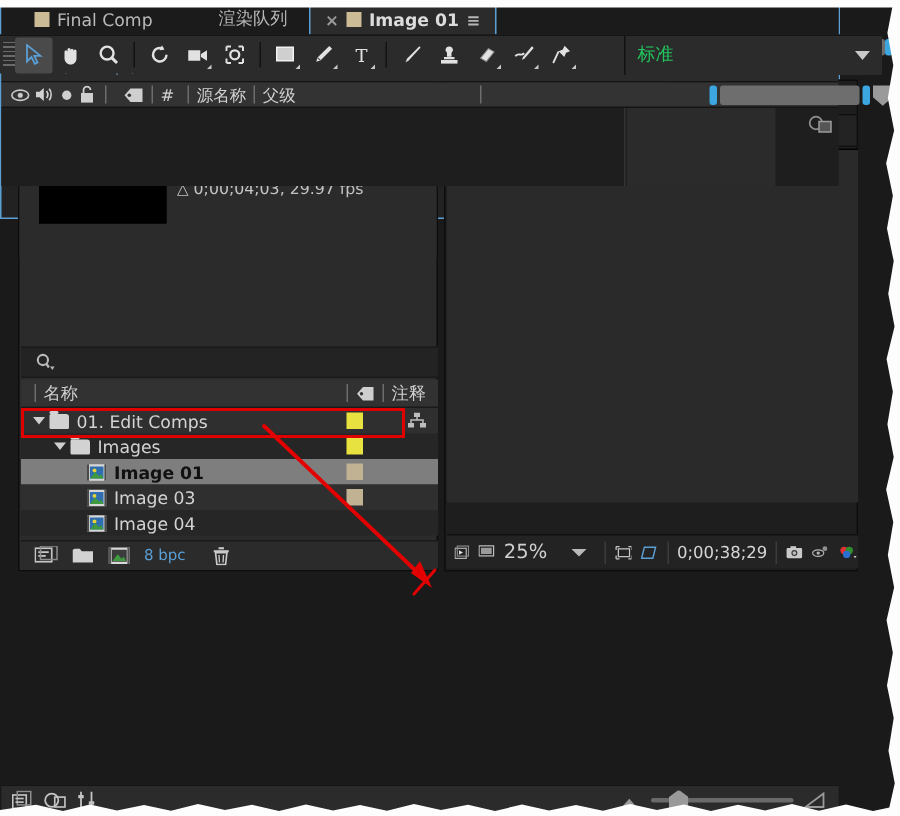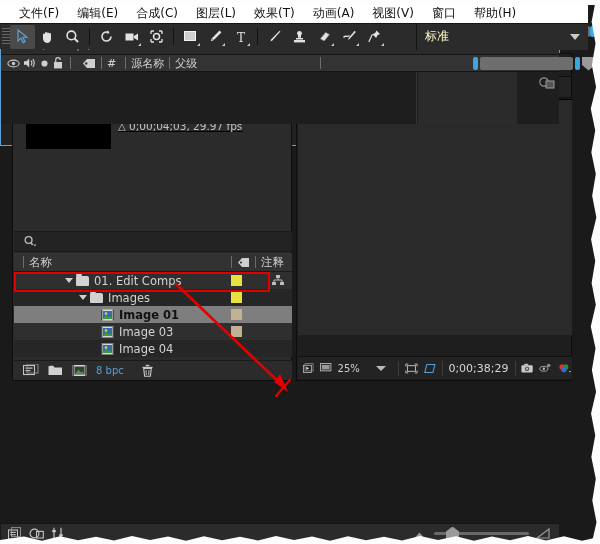--- a/index.html
+++ b/index.html
@@ -62,51 +62,51 @@
   .tsep{width:1px;height:17px;background:#121212;margin:0 4px;}
   .tbtn{width:25px;height:24px;display:flex;align-items:center;justify-content:center;position:relative;}
   .tbtn svg{display:block;}
   .tbtn.sel{background:#4a4a4a;border-radius:2px;}
   .corner{position:absolute;right:3px;bottom:3px;width:0;height:0;
     border-left:3px solid transparent;border-bottom:3px solid #c9c9c9;}
   #ws{
     margin-left:auto; margin-right:0px; width:172px; height:26px;
     background:#2b2b2b; border-left:1px solid #121212;
     display:flex;align-items:center;padding:0 8px;}
-  #ws .lbl{font-size:12px;color:#fef9c3;font-family:"DejaVu Sans",sans-serif;}
+  #ws .lbl{font-size:12px;color:#22c55e;font-family:"DejaVu Sans",sans-serif;}
   #ws .car{margin-left:auto;width:0;height:0;border-left:5px solid transparent;
     border-right:5px solid transparent;border-top:6px solid #c9c9c9;}
 
   
   .panel{position:absolute;background:#252525;border:1px solid #0d0d0d;}
   .xmark{color:#9a9a9a;font-size:11px;line-height:1;}
   .cchip{width:10px;height:10px;background:#cbbb96;display:inline-block;}
   .hamb{font-size:11px;color:#b5b5b5;letter-spacing:0px;}
 
   
   #project{left:12px;top:53px;width:280px;height:328px;background:#2b2b2b;border:1px solid #0d0d0d;}
   #project .hdr{height:23px;background:#2b2b2b;display:flex;align-items:center;
     padding-left:10px;gap:10px;border-bottom:1px solid #1c1c1c;}
   #project .hdr .t{font-size:12px;color:#d4d4d4;font-family:"DejaVu Sans",sans-serif;}
   #projinfo{height:95px;display:flex;padding:9px 0 0 13px;gap:7px;background:#2b2b2b;}
   #thumb{width:85px;height:63px;background:#000;border:1px solid #000;}
-  #projmeta{padding-top:1px;text-decoration:underline;}
+  #projmeta{padding-top:1px;}
   #projmeta .l1{font-size:11.5px;color:#d7d7d7;font-weight:bold;font-family:"DejaVu Sans",sans-serif;}
   #projmeta .l1 .ar{font-size:9px;color:#cfcfcf;font-weight:normal;}
   #projmeta .l1 .cn{font-weight:normal;color:#d7d7d7;}
   #projmeta .l2{font-size:10.5px;color:#b9b9b9;margin-top:3px;font-family:"DejaVu Sans",sans-serif;}
   #projmeta .l3{font-size:10.5px;color:#c3c3c3;margin-top:3px;font-family:"DejaVu Sans",sans-serif;}
   #projsearch{position:absolute;left:1px;top:177px;width:278px;height:21px;background:#232323;
     border-top:1px solid #1a1a1a;border-bottom:1px solid #1a1a1a;display:flex;align-items:center;padding-left:9px;}
   #projcols{position:absolute;left:1px;top:199px;width:278px;height:19px;background:#323232;
     display:flex;align-items:center;border-bottom:1px solid #1a1a1a;}
   #projcols .c{font-size:11.5px;color:#d0d0d0;font-family:"DejaVu Sans",sans-serif;}
   .vdiv{width:1px;height:12px;background:#6d6d6d;margin:0 5px;}
   #projlist{position:absolute;left:1px;top:218px;width:278px;height:88px;overflow:hidden;}
-  .prow{height:17px;display:flex;align-items:center;position:relative;padding-left:43px;}
+  .prow{height:17px;display:flex;align-items:center;position:relative;}
   .prow.alt{background:#2f2f2f;}
   .prow.dark{background:#262626;}
   .prow.sel{background:#7e7e7e;}
   .prow .nm{font-size:11.5px;color:#d3d3d3;font-family:"DejaVu Sans",sans-serif;}
   .prow.sel .nm{color:#111;font-weight:bold;}
   .tri{width:0;height:0;border-left:4.5px solid transparent;border-right:4.5px solid transparent;
     border-top:5px solid #cfcfcf;margin-right:3px;}
   .folder{width:13px;height:10px;background:#d2d2d2;border-radius:1px 2px 1px 1px;position:relative;margin-right:5px;}
   .folder:before{content:"";position:absolute;left:0;top:-2px;width:6px;height:2px;background:#d2d2d2;border-radius:1px;}
   .labelchip{position:absolute;right:50px;width:11px;height:11px;}
@@ -123,21 +123,21 @@
   #compTabs .tab .blue{color:#5b9fd4;}
   #compTabs .tab .grey{color:#8e8e8e;}
   #compCrumb{height:21px;background:#232323;display:flex;align-items:center;gap:0px;
     border-bottom:1px solid #111;padding-left:4px;}
   #compCrumb .cb{font-size:11px;color:#c3c3c3;padding:0 6px;font-family:"DejaVu Sans",sans-serif;}
   #compCrumb .cb.cur{background:#000;color:#5b9fd4;padding:2px 7px;}
   #compCrumb .arw{color:#8fb8d8;font-size:9px;}
   #compView{position:absolute;left:1px;top:45px;width:274px;height:236px;background:#2a2a2a;border-top:1px solid #000;}
   #compFoot{position:absolute;left:1px;bottom:1px;width:274px;height:23px;background:#232323;
     display:flex;align-items:center;gap:6px;padding-left:5px;border-top:1px solid #111;}
-  #compFoot .zm{font-size:10px;color:#cfcfcf;font-family:"DejaVu Sans",sans-serif;}
+  #compFoot .zm{font-size:13px;color:#cfcfcf;font-family:"DejaVu Sans",sans-serif;}
   #compFoot .tc{font-size:11px;color:#d6d6d6;font-family:"DejaVu Sans",sans-serif;}
   .fsep{width:1px;height:15px;background:#3c3c3c;}
 
   
   #timeline{left:12px;top:386px;width:560px;height:146px;background:#222;border:1px solid #5b9fd4;}
   #tlTabs{height:23px;background:#1b1b1b;display:flex;align-items:center;}
   #tlTabs .tab{height:23px;display:flex;align-items:center;gap:5px;padding:0 14px;
     font-size:11.5px;color:#b9b9b9;font-family:"DejaVu Sans",sans-serif;}
   #tlTabs .tab.active{background:#2b2b2b;border:1px solid #5b9fd4;border-bottom:none;color:#dcdcdc;font-weight:bold;}
   #tlBar{position:absolute;left:1px;top:23px;width:558px;height:32px;background:#2b2b2b;
@@ -167,31 +167,20 @@
       -1px -1px 0 #fff,1px -1px 0 #fff,-1px 1px 0 #fff,1px 1px 0 #fff,
       0 -1.4px 0 #fff,0 1.4px 0 #fff,-1.4px 0 0 #fff,1.4px 0 0 #fff;}
   #annoArrow{position:absolute;left:170px;top:270px;width:140px;height:135px;z-index:62;pointer-events:none;}
   #annoArrow2{position:absolute;left:250px;top:378px;width:60px;height:22px;z-index:63;pointer-events:none;}
 </style>
 </head>
 <body>
 
 <div id="app">
 
-  <div id="menubar">
-    <div class="mi">文件(F)</div>
-    <div class="mi">编辑(E)</div>
-    <div class="mi">合成(C)</div>
-    <div class="mi">图层(L)</div>
-    <div class="mi">效果(T)</div>
-    <div class="mi">动画(A)</div>
-    <div class="mi">视图(V)</div>
-    <div class="mi">窗口</div>
-    <div class="mi">帮助(H)</div>
-  </div>
 
   <div id="toolbar">
     <div class="grip"></div>
 
     <div class="tbtn sel">
       <svg width="13" height="15" viewBox="0 0 13 15">
           <path d="M2 1 L2 12 L5 9 L7.2 13.6 L9 12.7 L6.9 8.3 L11 8.2 Z" fill="none" stroke="#5b9fd4" stroke-width="1.2"></path>
         </svg>
     </div>
     <div class="tbtn">

